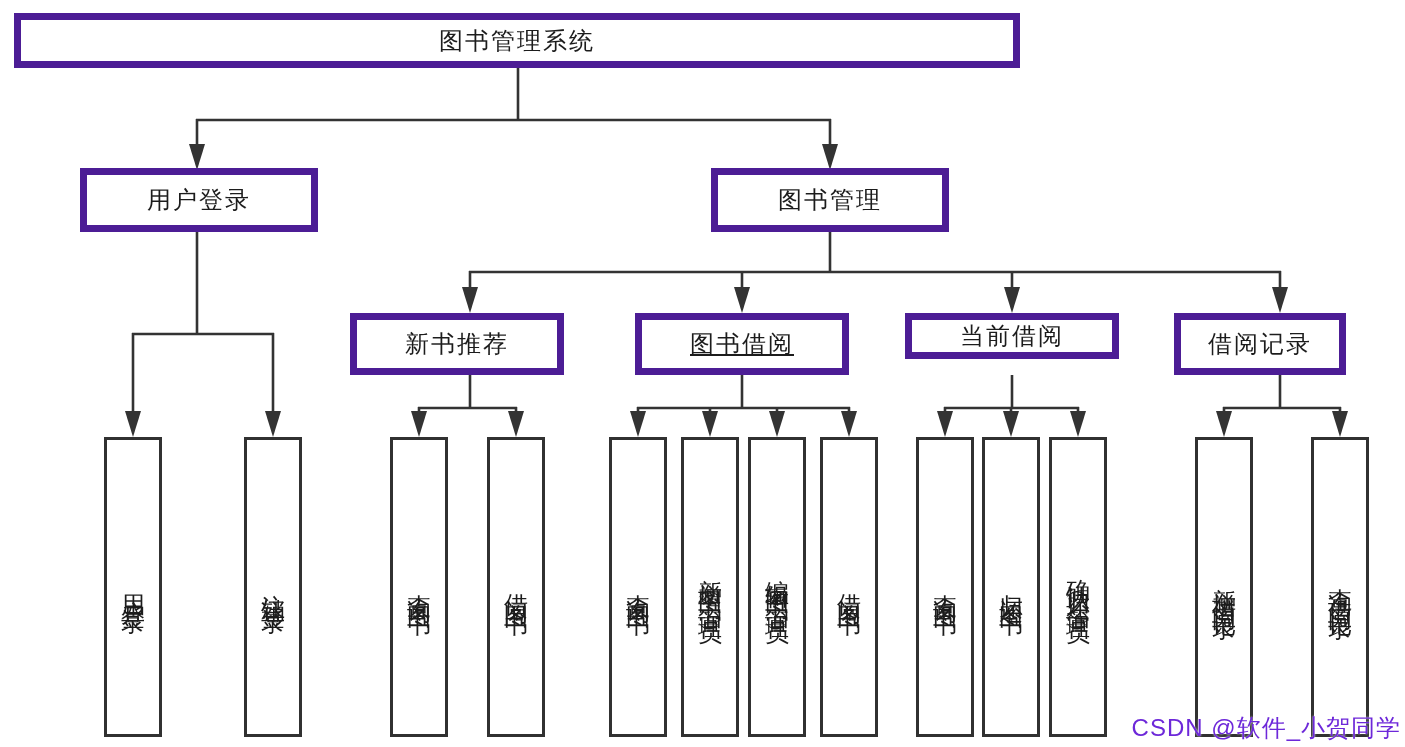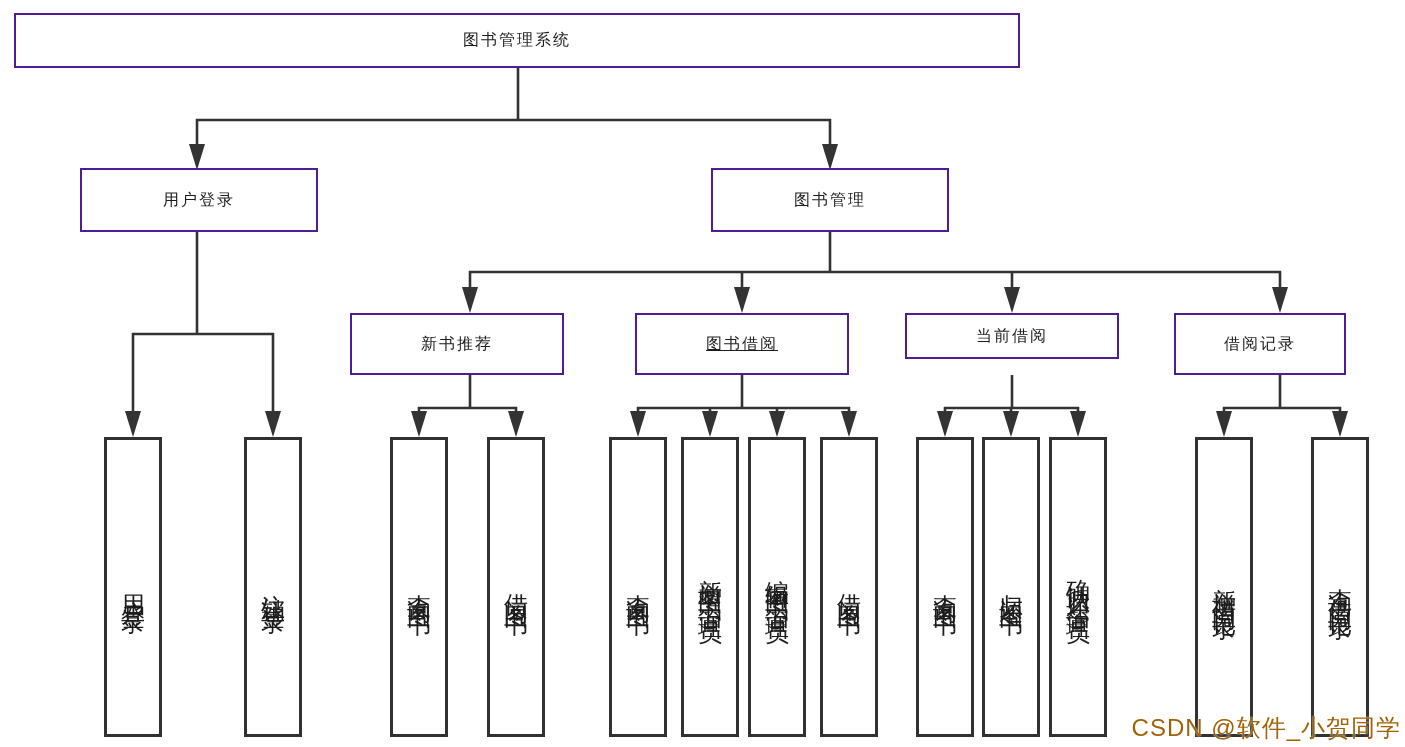--- a/index.html
+++ b/index.html
@@ -15,26 +15,26 @@
   svg.wires {
     position: absolute;
     left: 0; top: 0;
     width: 1405px; height: 747px;
   }
   svg.wires line { stroke: #333333; stroke-width: 2.6; }
   svg.wires polygon { fill: #333333; stroke: none; }
   .hbox {
     position: absolute;
     box-sizing: border-box;
-    border: 2px solid #4c1d95;
+    border: 7px solid #4c1d95;
     background: #ffffff;
     display: flex;
     align-items: center;
     justify-content: center;
-    font-size: 16px;
+    font-size: 24px;
     letter-spacing: 2px;
     white-space: nowrap;
   }
   .vbox {
     position: absolute;
     box-sizing: border-box;
     width: 58px;
     height: 300px;
     top: 437px;
     border: 3px solid #313131;
@@ -48,21 +48,21 @@
     text-orientation: mixed;
     font-size: 24px;
     letter-spacing: 6px;
     line-height: 1;
   }
   .watermark {
     position: absolute;
     right: 4px;
     bottom: 3px;
     font-size: 24px;
-    color: #a16207;
+    color: #6d28d9;
     letter-spacing: 1px;
     text-shadow: 0 0 2px #ffffff;
     white-space: nowrap;
   }
 </style>
 </head>
 <body>
 
 <div class="stage">
 

